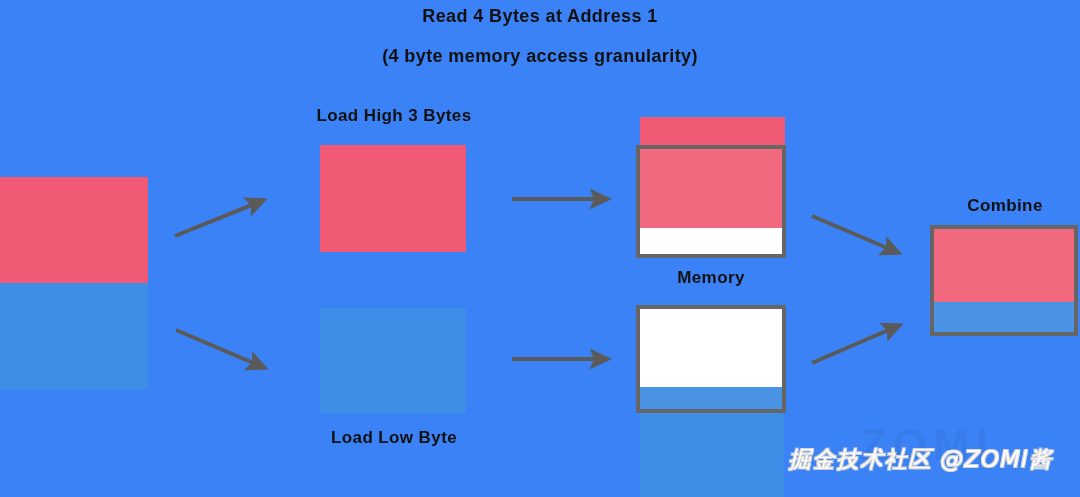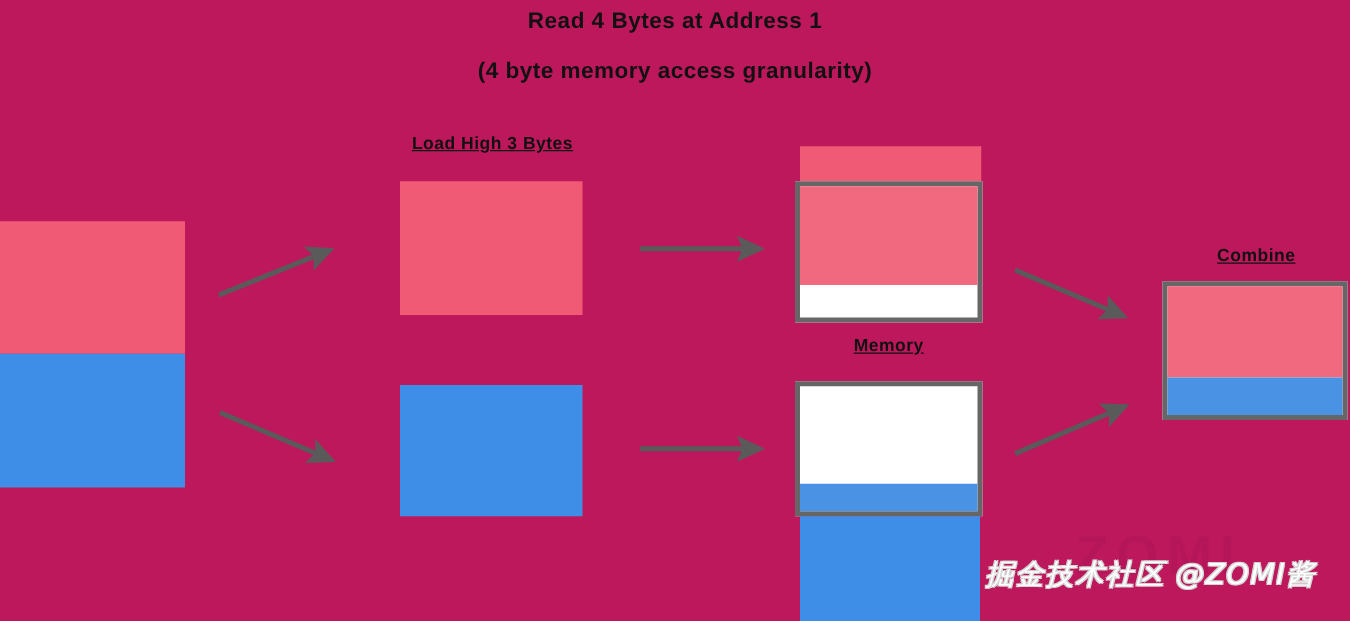--- a/index.html
+++ b/index.html
@@ -7,43 +7,42 @@
     padding: 0;
     background: #ffffff;
   }
   body {
     font-family: "Liberation Sans", sans-serif;
   }
   #canvas {
     position: relative;
     width: 1080px;
     height: 497px;
-    background: #be185d;
+    background: #3b82f6;
     overflow: hidden;
   }
   .lbl {
     position: absolute;
     color: #111111;
     font-weight: bold;
     letter-spacing: 0.4px;
     white-space: nowrap;
     text-align: center;
     font-family: "Liberation Sans", sans-serif;
   }
   .title-1 {
     left: 0; top: 6px; width: 1080px;
     font-size: 18px;
   }
   .title-2 {
     left: 0; top: 46px; width: 1080px;
     font-size: 18px;
   }
   .cap {
-    font-size: 14px;
-    text-decoration: underline;
+    font-size: 17px;
   }
   .cap-memory   { left: 0px;   top: 137px; width: 150px; }
   .cap-high     { left: 300px; top: 106px; width: 188px; }
   .cap-low      { left: 296px; top: 428px; width: 196px; }
   .cap-shift    { left: 636px; top: 268px; width: 150px; }
   .cap-combine  { left: 930px; top: 196px; width: 150px; }
 
   .rect {
     position: absolute;
     box-sizing: border-box;
@@ -137,20 +136,21 @@
   <div class="lbl title-1">Read 4 Bytes at Address 1</div>
   <div class="lbl title-2">(4 byte memory access granularity)</div>
 
   <div class="rect mem-red"></div>
   <div class="rect mem-blue"></div>
 
   <div class="lbl cap cap-high">Load High 3 Bytes</div>
   <div class="rect load-high"></div>
 
   <div class="rect load-low"></div>
+  <div class="lbl cap cap-low">Load Low Byte</div>
 
   <div class="rect shift-top-overhang"></div>
   <div class="rect shift-top-box"></div>
   <div class="rect shift-top-fill"></div>
   <div class="lbl cap cap-shift">Memory</div>
 
   <div class="rect shift-bot-box"></div>
   <div class="rect shift-bot-fill"></div>
   <div class="rect shift-bot-overhang"></div>
 

